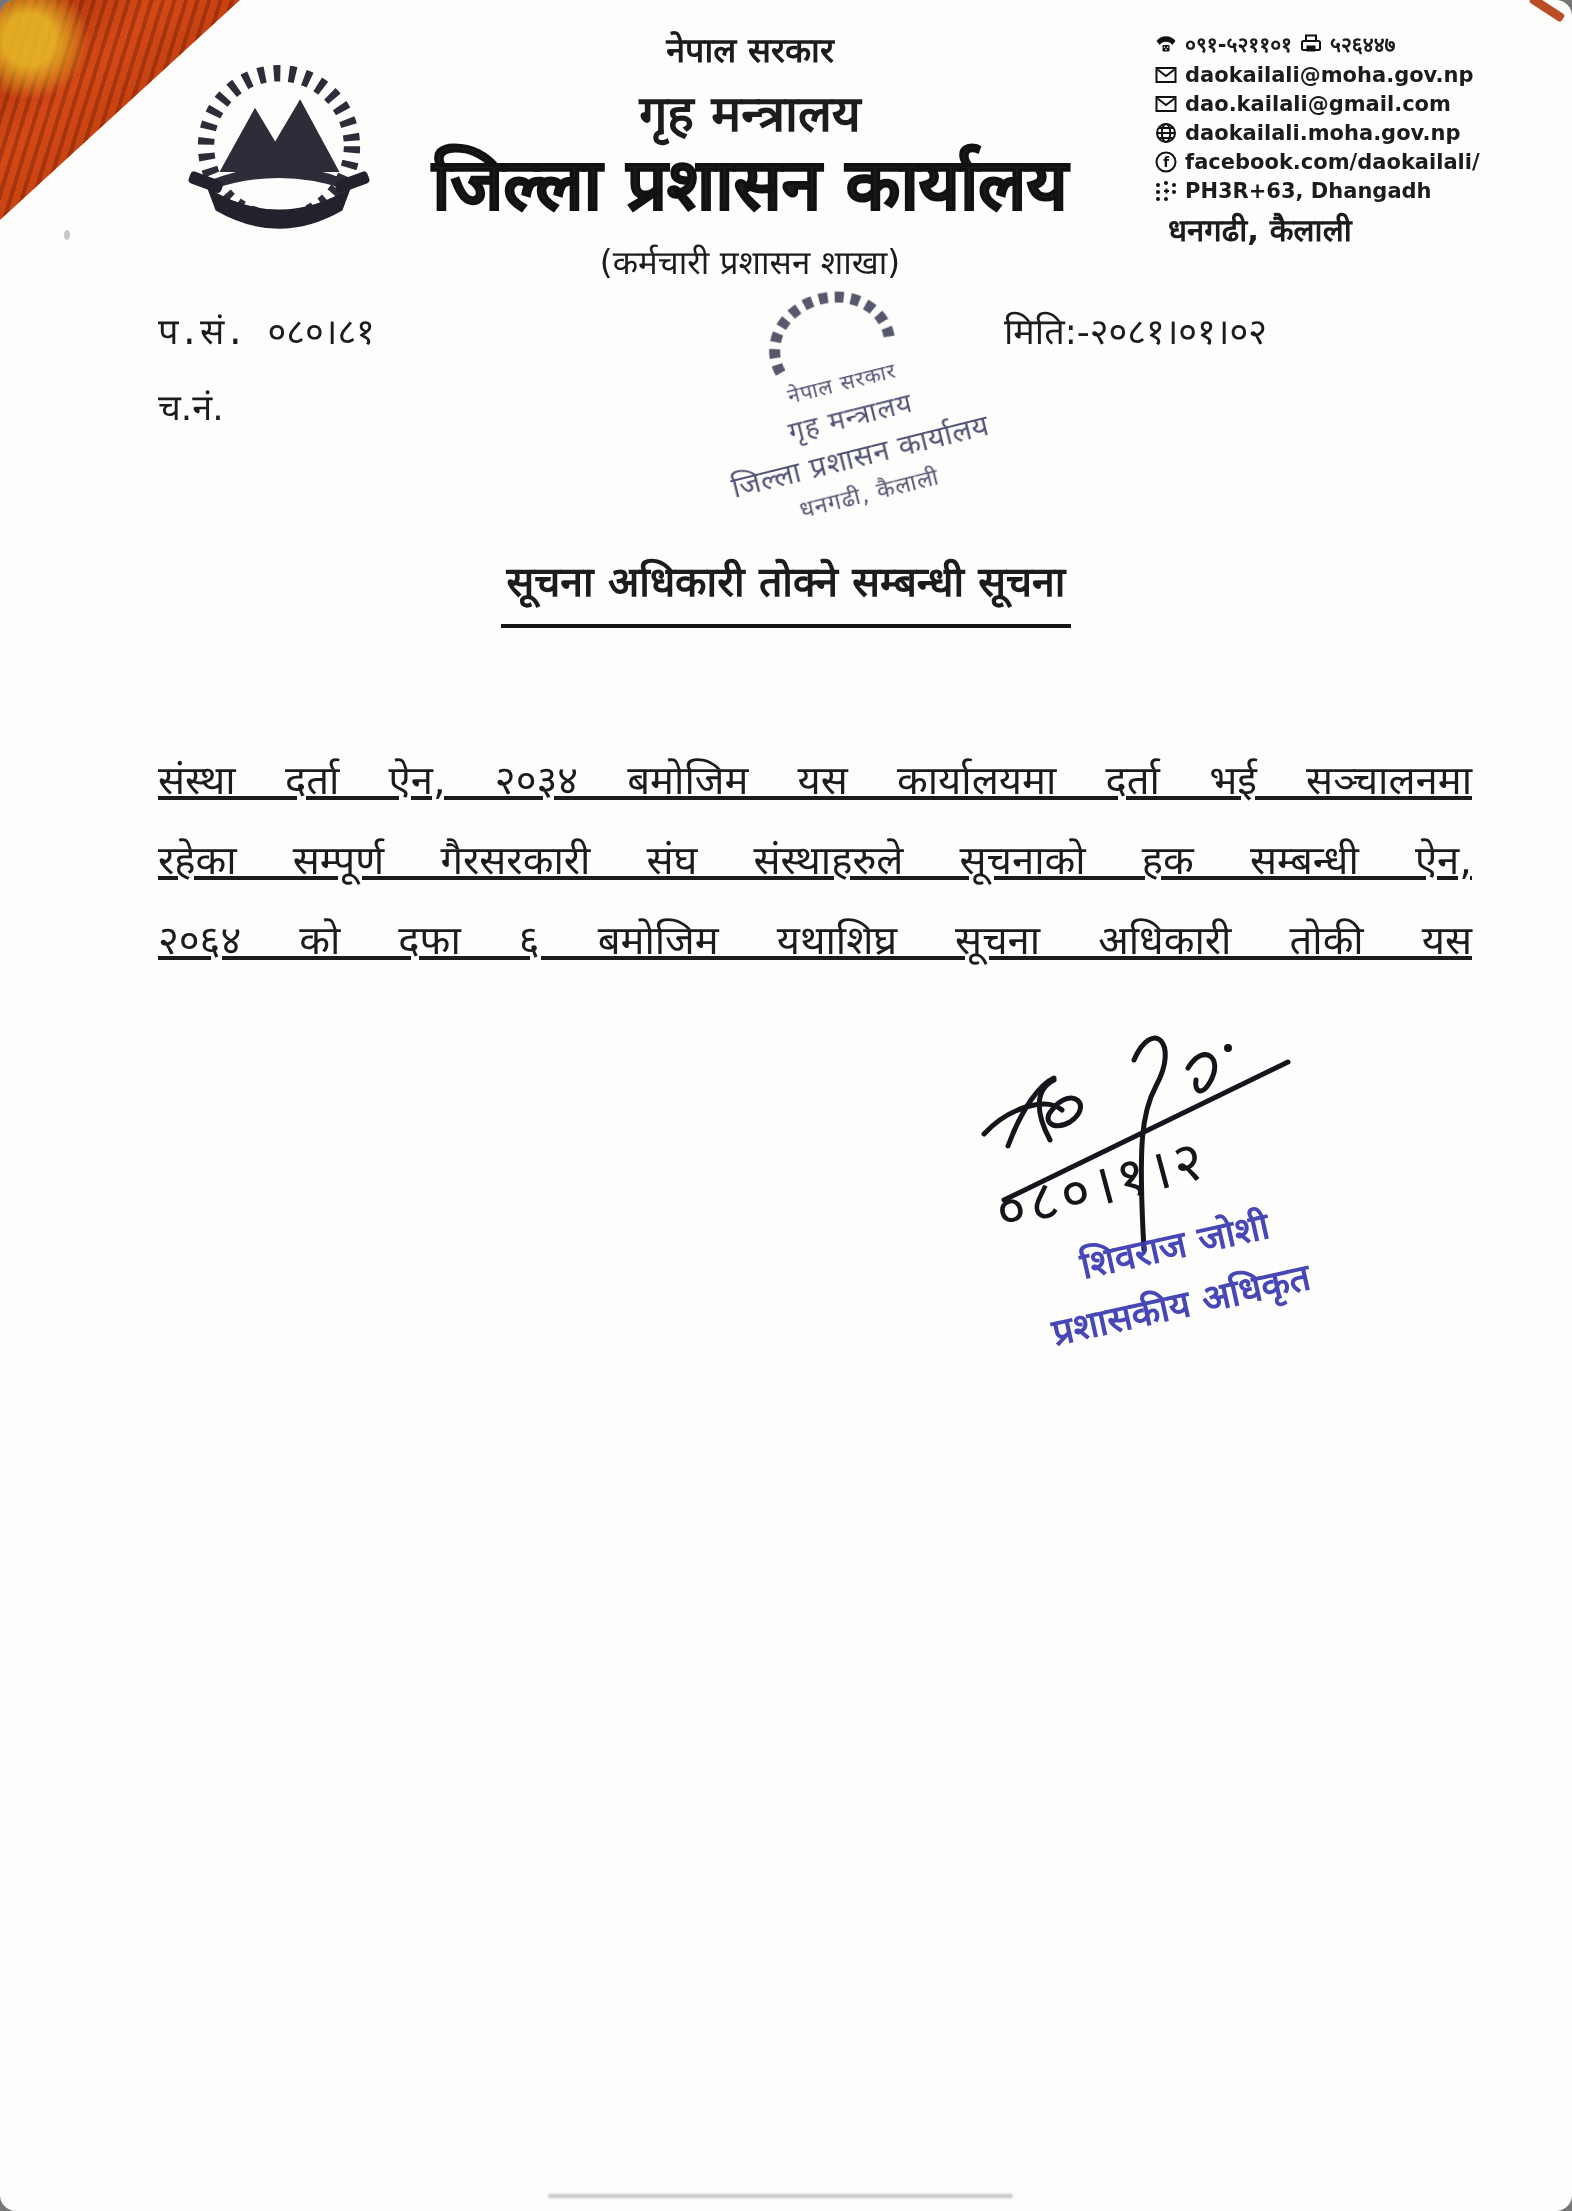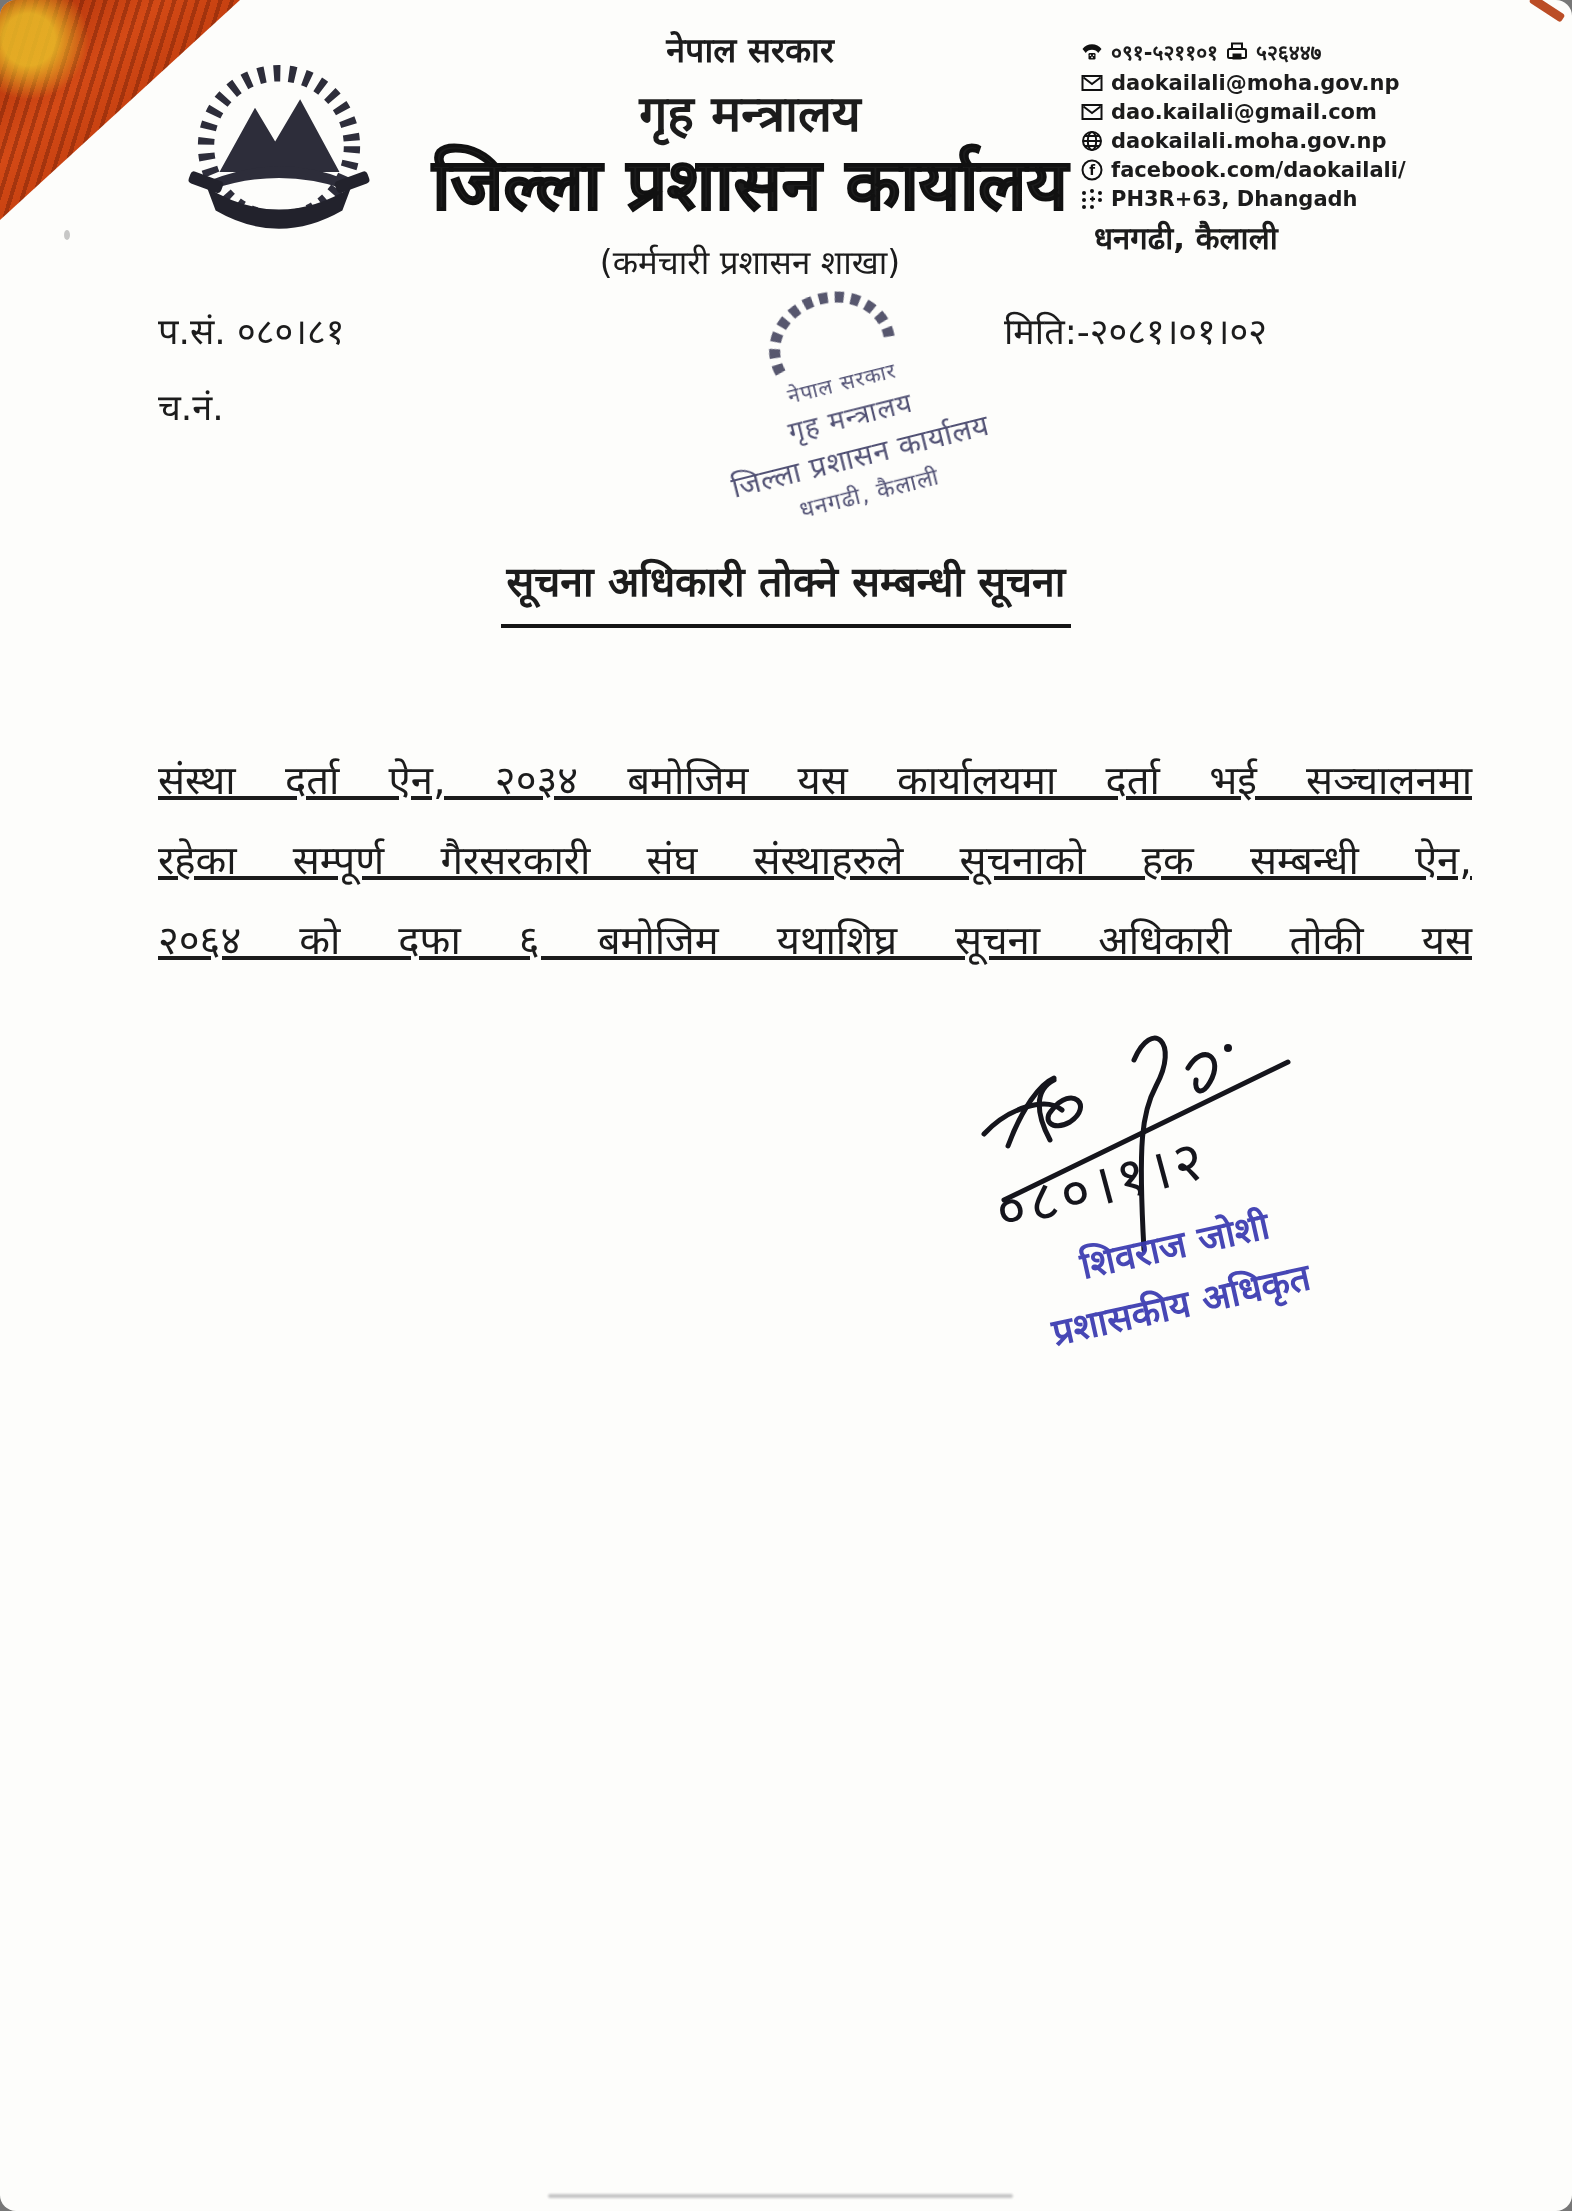--- a/index.html
+++ b/index.html
@@ -27,27 +27,27 @@
   .emblem{position:absolute;left:183px;top:55px;width:192px;height:192px;}
 
   
   .hdr{position:absolute;left:330px;top:26px;width:840px;text-align:center;}
   .hdr-gov{font-size:34px;font-weight:bold;}
   .hdr-min{font-size:50px;font-weight:bold;margin-top:6px;}
   .hdr-office{font-size:71px;font-weight:bold;margin-top:2px;line-height:1.05;-webkit-text-stroke:1.6px #111;}
   .hdr-branch{font-size:33px;margin-top:16px;}
 
   
-  .contact{position:absolute;left:1080px;top:30px;width:360px;font-size:21px;font-weight:bold;margin-top:8px;}
+  .contact{position:absolute;left:1154px;top:30px;width:360px;font-size:21px;font-weight:bold;}
   .c-row{display:flex;align-items:center;gap:7px;margin-bottom:5px;white-space:nowrap;}
   .ci{width:24px;height:24px;flex:0 0 24px;}
   .c-loc{font-size:31px;font-weight:bold;margin-top:4px;margin-left:14px;}
 
   
-  .ref-ps{position:absolute;left:158px;top:306px;font-size:36px;}
+  .ref-ps{position:absolute;left:158px;top:306px;font-size:36px;font-family:Liberation Mono, monospace;}
   .ref-cn{position:absolute;left:158px;top:382px;font-size:36px;}
   .ref-date{position:absolute;left:1004px;top:306px;font-size:36px;}
 
   
   .ostamp{
     position:absolute;left:676px;top:288px;width:340px;text-align:center;
     transform:rotate(-14deg);color:rgba(58,58,98,.88);
     filter:blur(.3px);
   }
   .ostamp .smudge{margin:0 auto 2px auto;display:block;}

